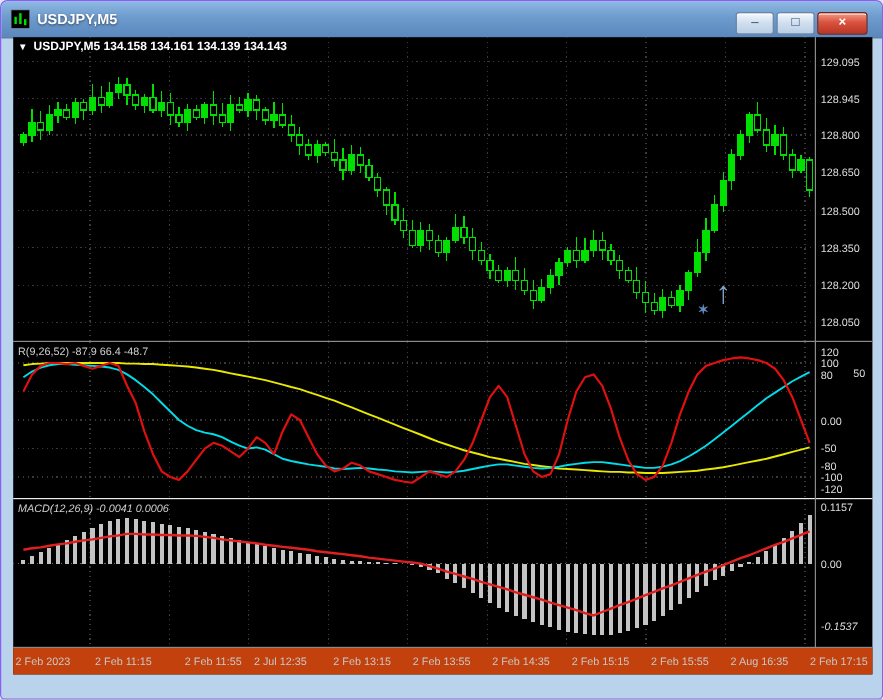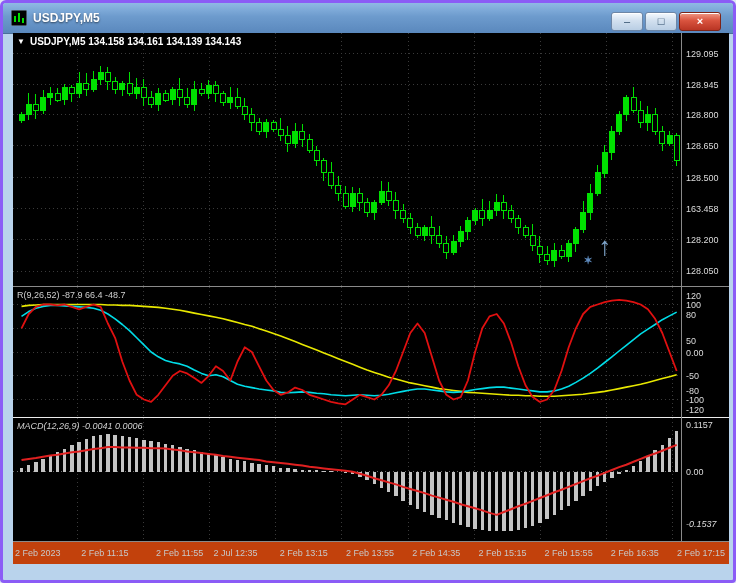--- a/index.html
+++ b/index.html
@@ -1,16 +1,16 @@
 <!DOCTYPE html>
 <html><head>
 <meta charset="utf-8">
 <style>
   html,body{margin:0;padding:0;background:#dfe8f2;font-family:"Liberation Sans",sans-serif;}
-  .window{position:relative;width:736px;height:583px;background:#b9d3ec;border:3px solid #8b5cf6;border-radius:6px 6px 4px 4px;box-sizing:border-box;overflow:hidden;text-align:center;}
+  .window{position:relative;width:736px;height:583px;background:#b9d3ec;border:1px solid #8b5cf6;border-radius:6px 6px 4px 4px;box-sizing:border-box;overflow:hidden;text-align:center;}
   .titlebar{position:absolute;left:0;top:0;right:0;height:30px;background:linear-gradient(#8fb9e4,#6d9bcd 45%,#5a88bd);border-bottom:1px solid #4a6f99;}
   .app-icon{position:absolute;left:8px;top:7px;width:16px;height:16px;display:block;}
   .title{position:absolute;left:30px;top:8px;color:#ffffff;font-size:12px;font-weight:bold;text-shadow:0 1px 2px rgba(0,0,0,0.55);}
   .win-btns{position:absolute;top:9px;right:12px;display:flex;gap:2px;}
   .wbtn{width:30px;height:17px;border-radius:3px;display:flex;align-items:center;justify-content:center;font-size:11px;line-height:1;cursor:default;border:1px solid #6d86a6;background:linear-gradient(#f4f9fe,#d2e0ef 45%,#b9cee4);color:#2c4a68;box-shadow:inset 0 1px 0 #ffffff;}
   .wbtn.close{width:40px;background:linear-gradient(#f2a property 08e,#d9543f 45%,#c03a28);}
   .wbtn.close{background:linear-gradient(#f09a87,#d9533e 45%,#b93524);border-color:#7d2417;color:#ffffff;font-weight:bold;}
   .chart-area{position:absolute;left:10px;top:30px;width:716px;height:531px;background:#000000;}
   #svg-price{position:absolute;left:0;top:0;}
   #svg-osc{position:absolute;left:0;top:254px;}
@@ -395,43 +395,43 @@
     <div id="macd-label">MACD(12,26,9) -0.0041 0.0006</div>
 
     <div class="sep" id="sep3"></div>
 
     <div id="scale-col">
         <div class="sc-label" style="top: 15.5px;">129.095</div>
         <div class="sc-label" style="top: 46.79px;">128.945</div>
         <div class="sc-label" style="top: 77.037px;">128.800</div>
         <div class="sc-label" style="top: 108.327px;">128.650</div>
         <div class="sc-label" style="top: 139.617px;">128.500</div>
-        <div class="sc-label" style="top: 170.907px;">163.458</div>
+        <div class="sc-label" style="top: 170.907px;">128.350</div>
         <div class="sc-label" style="top: 202.197px;">128.200</div>
         <div class="sc-label" style="top: 233.487px;">128.050</div>
         <div class="sc-label" style="top: 257.5px;">120</div>
         <div class="sc-label" style="top: 267px;">100</div>
         <div class="sc-label" style="top: 276.5px;">80</div>
-        <div class="sc-label" style="top: 303px;">50</div>
+        <div class="sc-label" style="top: 275px; margin-left: 27px;">50</div>
         <div class="sc-label" style="top: 314.5px;">0.00</div>
         <div class="sc-label" style="top: 338.25px;">-50</div>
         <div class="sc-label" style="top: 352.5px;">-80</div>
         <div class="sc-label" style="top: 362px;">-100</div>
         <div class="sc-label" style="top: 371.5px;">-120</div>
         <div class="sc-label" style="top: 386.5px;">0.1157</div>
         <div class="sc-label" style="top: 434.168px;">0.00</div>
         <div class="sc-label" style="top: 486px; font-style: italic;">-0.1537</div>
       </div>
     <div id="time-row">
         <div class="t-label" style="left: 2px;">2 Feb 2023</div>
         <div class="t-label" style="left: 68.2px;">2 Feb 11:15</div>
         <div class="t-label" style="left: 143px;">2 Feb 11:55</div>
         <div class="t-label" style="left: 200.6px;">2 Jul 12:35</div>
         <div class="t-label" style="left: 266.8px;">2 Feb 13:15</div>
         <div class="t-label" style="left: 333px;">2 Feb 13:55</div>
         <div class="t-label" style="left: 399.2px;">2 Feb 14:35</div>
         <div class="t-label" style="left: 465.4px;">2 Feb 15:15</div>
         <div class="t-label" style="left: 531.6px;">2 Feb 15:55</div>
-        <div class="t-label" style="left: 597.8px;">2 Feb 16:35</div>
+        <div class="t-label" style="left: 597.8px;">2 Aug 16:35</div>
         <div class="t-label" style="left: 664px;">2 Feb 17:15</div>
       </div>
   </div>
 </div>
 
 </body></html>

